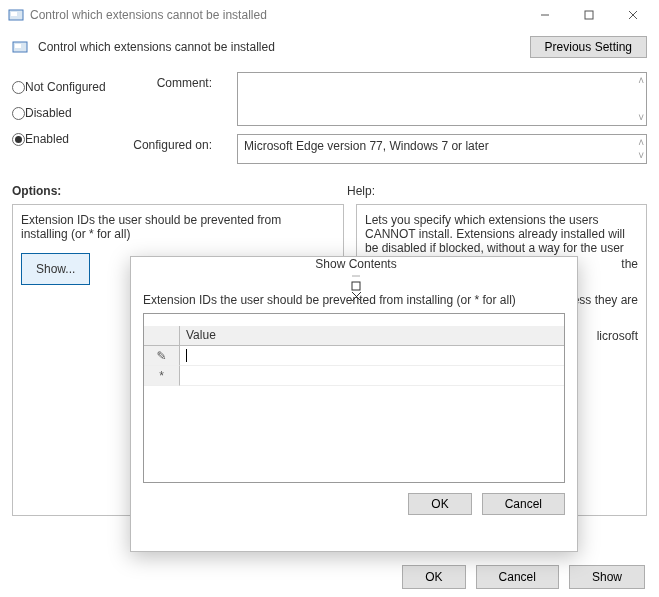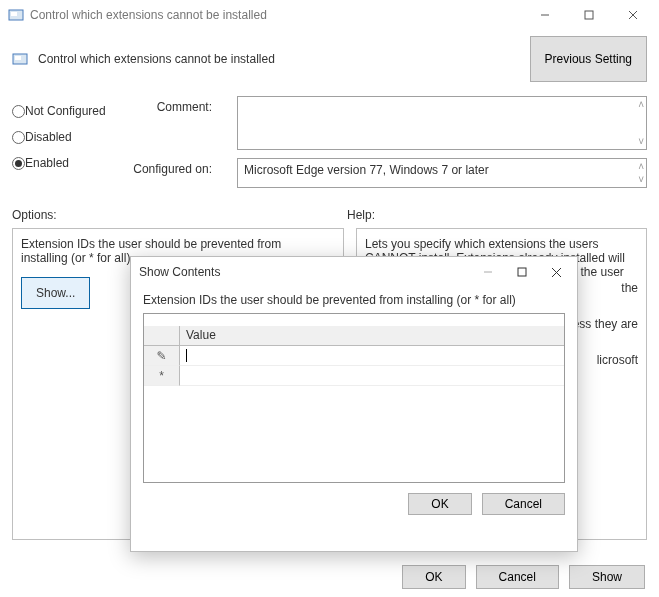--- a/index.html
+++ b/index.html
@@ -4,43 +4,43 @@
 <style>
   * { box-sizing: border-box; font-family: "Segoe UI", Tahoma, sans-serif; font-size: 12px; }
   body { margin: 0; background: #fff; width: 659px; height: 597px; overflow: hidden; color: #333; }
   .titlebar { height: 30px; display: flex; align-items: center; padding: 0 4px 0 8px; color: #777; }
   .titlebar .icon { width: 16px; height: 16px; margin-right: 6px; display:inline-block; }
   .titlebar .spacer { flex: 1; }
   .winbtn { width: 44px; height: 30px; display:flex; align-items:center; justify-content:center; color:#555; }
   .content { padding: 6px 12px 0 12px; }
   .header-row { display: flex; align-items: center; gap: 10px; margin-bottom: 14px; }
   .header-row .title { flex: 1; }
-  .btn { border: 1px solid #adadad; background: #e1e1e1; padding: 15px 14px; cursor: default; }
+  .btn { border: 1px solid #adadad; background: #e1e1e1; padding: 3px 14px; cursor: default; }
   .radios { float: left; width: 120px; }
   .radio-row { display:flex; align-items:center; margin: 8px 0 12px 0; }
   .radio { width: 13px; height: 13px; border: 1px solid #666; border-radius: 50%; position:relative; }
   .radio.checked::after { content:""; position:absolute; inset:2px; background:#333; border-radius:50%; }
   .field-row { display:flex; align-items:flex-start; margin-bottom: 8px; clear: right; gap: 17px; }
   .field-row .lbl { width: 88px; text-align:right; padding-right:8px; padding-top:4px; }
   .textbox { flex:1; border:1px solid #a0a0a0; background:#fff; min-height: 54px; position:relative; padding:4px 18px 4px 6px; }
   .supported { min-height: 30px; }
   .scroll-up,.scroll-down{ position:absolute; right:2px; color:#999; font-size:10px; }
   .scroll-up{ top:2px; } .scroll-down{ bottom:2px; }
   .section-labels { display:flex; margin-top:12px; }
-  .section-labels .left { width: 335px; }
+  .section-labels .left { width: 335px; font-weight: bold; }
   .panels { display:flex; gap:12px; margin-top:6px; }
   .panel { border:1px solid #bfbfbf; background:#fff; padding:8px; }
   .panel.left { width: 332px; height: 312px; }
   .panel.right { flex:1; height: 312px; }
   .show-btn { border:1px solid #0a64a4; background:#e5f1fb; padding: 8px 14px; display:inline-block; }
   .bottom-bar { position:absolute; left:0; right:0; bottom:0; height:40px; display:flex; align-items:center; justify-content:flex-end; gap:10px; padding-right:14px; background:#fff; }
   .bottom-bar .btn { padding: 4px 22px; }
   
   .modal { position:absolute; left:130px; top:256px; width:448px; height:296px; background:#fff; border:1px solid #bbb; box-shadow: 0 5px 20px rgba(0,0,0,0.25); }
-  .modal .titlebar { color:#333; height:30px; }
+  .modal .titlebar { color:#333; height:30px;flex-direction:column; }
   .modal .body { padding: 6px 12px 0 12px; }
   .grid { border:1px solid #999; height:170px; margin-top:6px; background:#fff; }
   .grid-header { display:flex; background:#f0f0f0;margin-top:12px; }
   .grid-header .rowh { width:36px; border-right:1px solid #bbb; border-bottom:1px solid #bbb; height:20px; }
   .grid-header .colh { flex:1; border-bottom:1px solid #bbb; padding:2px 6px; }
   .grid-row { display:flex; height:20px; }
   .grid-row .rowhead { width:36px; border-right:1px solid #bbb; border-bottom:1px solid #eee; display:flex; align-items:center; justify-content:center; color:#555; background:#f0f0f0; }
   .grid-row .cell { flex:1; border-bottom:1px solid #eee; padding:0 4px; display:flex; align-items:center; }
   .cursor { display:inline-block; width:1px; height:13px; background:#000; margin-left:2px; }
   .modal .buttons { display:flex; justify-content:flex-end; gap:10px; padding:10px 12px 10px 0; }

